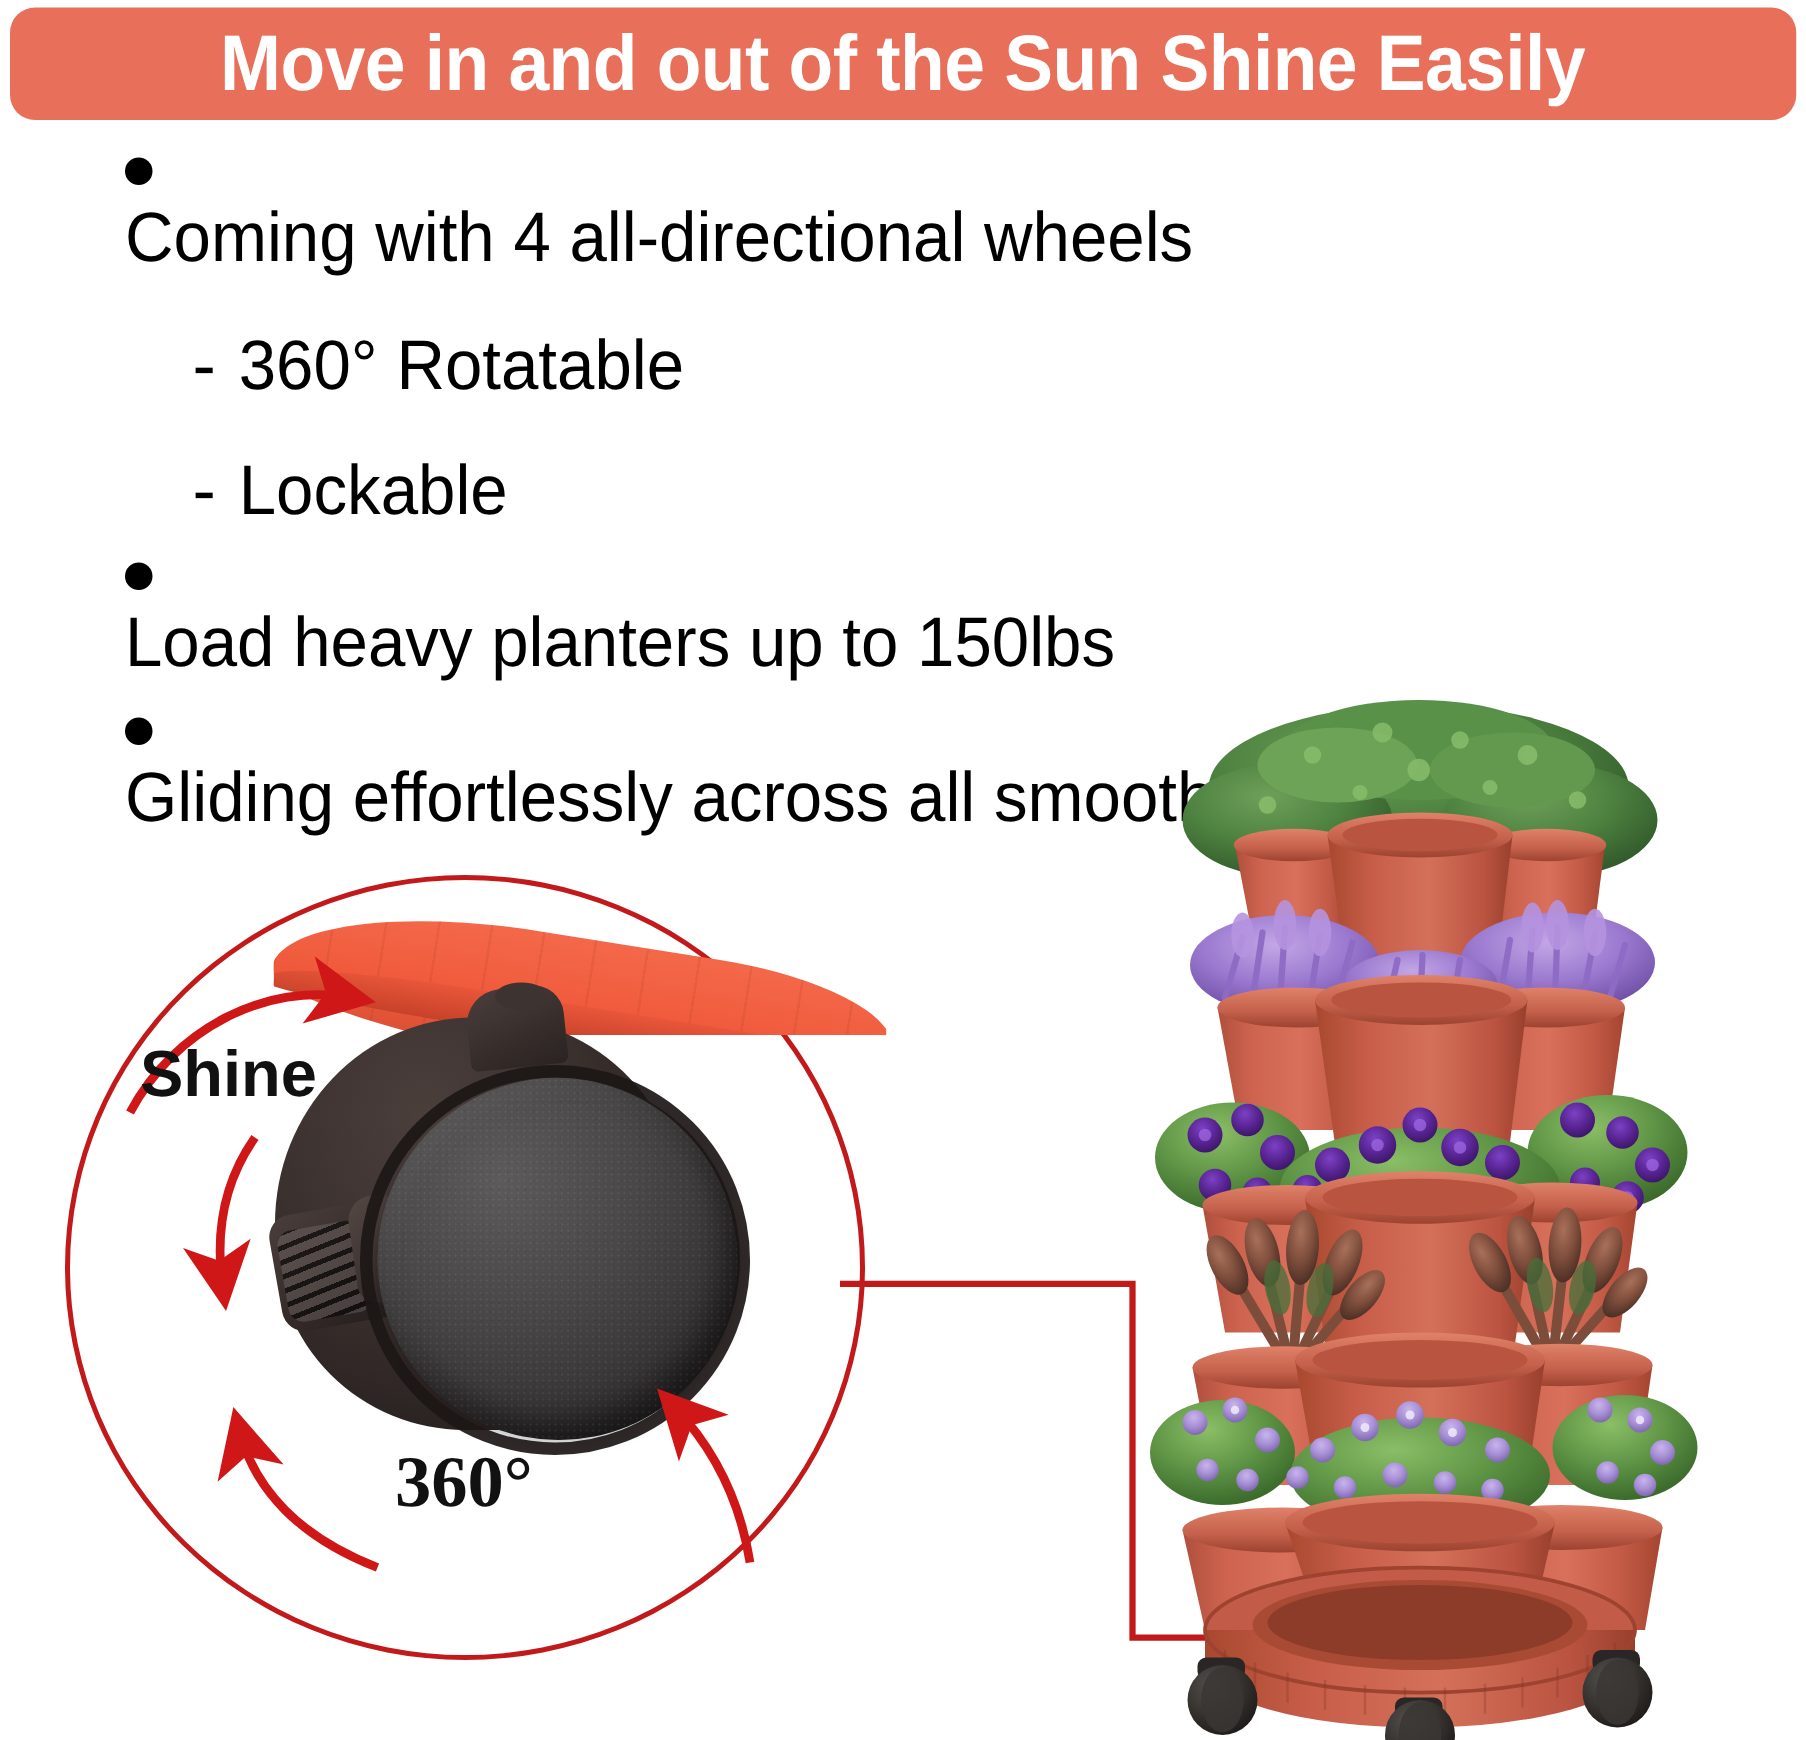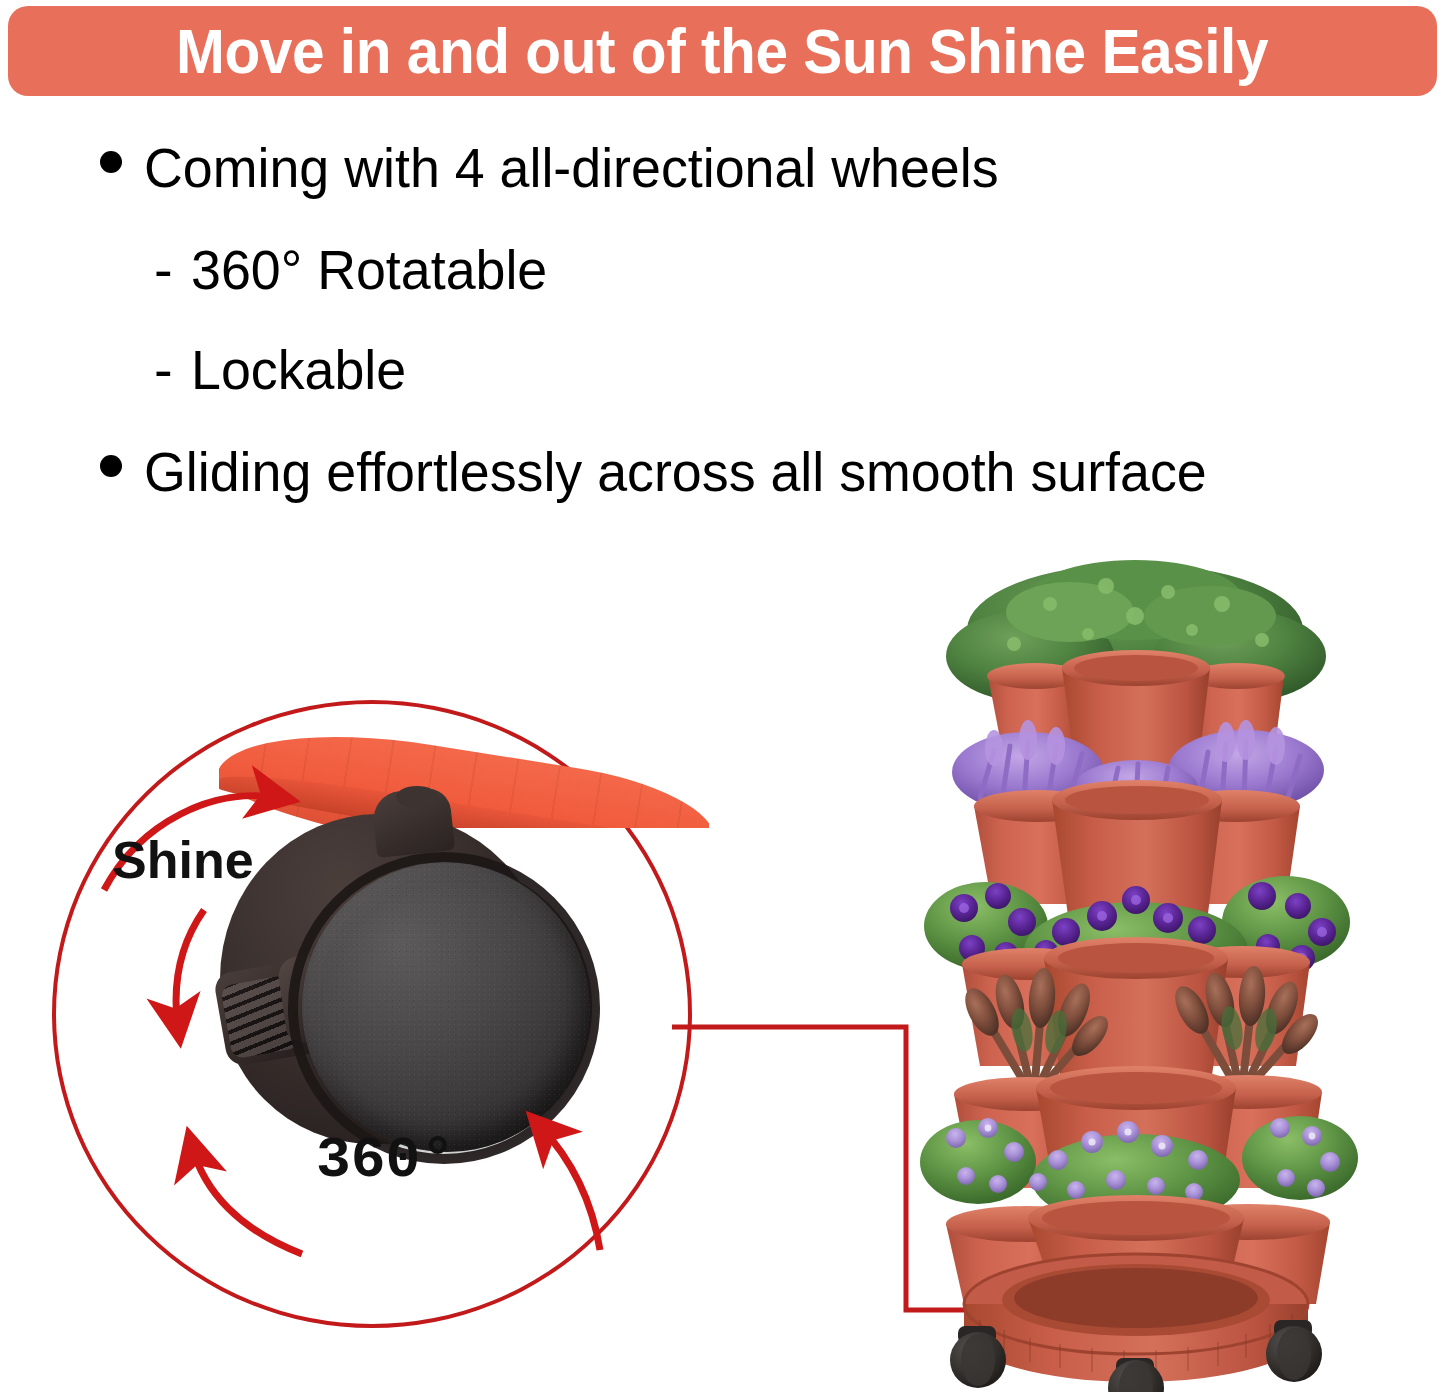--- a/index.html
+++ b/index.html
@@ -51,21 +51,21 @@
   }
   .feature-row {
     display: flex;
     align-items: baseline;
     color: #000000;
     font-family: "Liberation Sans Narrow", "Liberation Sans", sans-serif;
     font-size: 56px;
     line-height: 1.0;
     white-space: nowrap;
   }
-  .feature-row.lvl1 { margin-left: 0px; }
+  .feature-row.lvl1 { margin-left: 0px; flex-direction: column; }
   .feature-row.lvl2 { margin-left: 54px; }
   .bullet-dot {
     width: 22px;
     height: 22px;
     border-radius: 50%;
     background: #000000;
     margin-right: 22px;
     flex: 0 0 auto;
     position: relative;
     top: -14px;
@@ -259,22 +259,22 @@
     font-family: "Liberation Sans", sans-serif;
     font-weight: bold;
     font-size: 52px;
     color: #111111;
     letter-spacing: 0px;
     white-space: nowrap;
   }
   #label-360 {
     position: absolute;
     left: 272px;
-    top: 434px;
-    font-family: Liberation Mono, monospace;
+    top: 458px;
+    font-family: Liberation Serif, serif;
     font-weight: bold;
     font-size: 58px;
     color: #111111;
     white-space: nowrap;
   }
 
   
   #callout-arrows {
     position: absolute;
     left: 0; top: 0;
@@ -322,20 +322,24 @@
     <div class="feature-row lvl2 gap-top-a">
       <span class="bullet-dash">-</span>
       <span class="feature-text">360° Rotatable</span>
     </div>
 
     <div class="feature-row lvl2 gap-top-b">
       <span class="bullet-dash">-</span>
       <span class="feature-text">Lockable</span>
     </div>
 
+    <div class="feature-row lvl1 gap-top-c">
+      <span class="bullet-dot"></span>
+      <span class="feature-text">Load heavy planters up to 150lbs</span>
+    </div>
 
     <div class="feature-row lvl1 gap-top-d">
       <span class="bullet-dot"></span>
       <span class="feature-text">Gliding effortlessly across all smooth surface</span>
     </div>
 
   </div>
 
   <div id="caster-callout">
 

